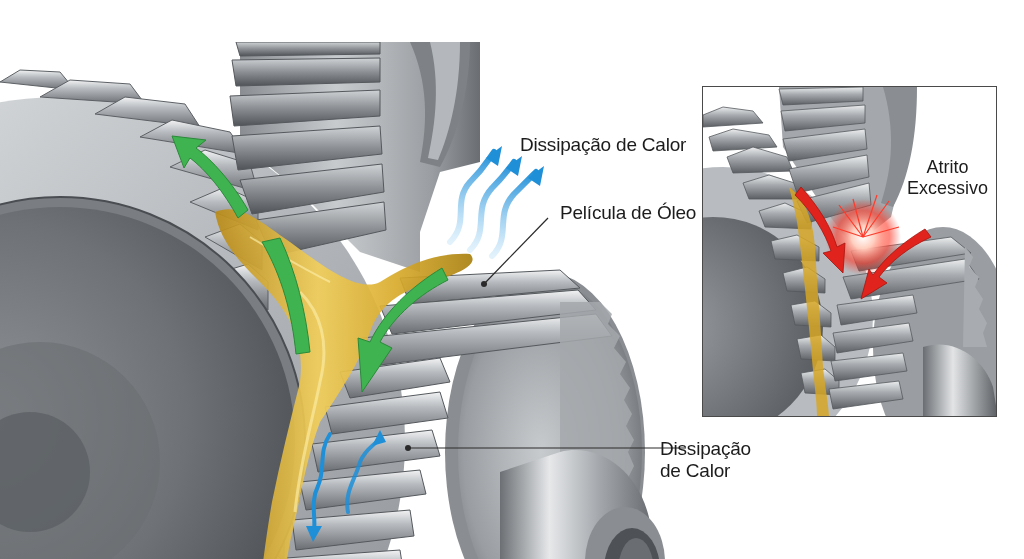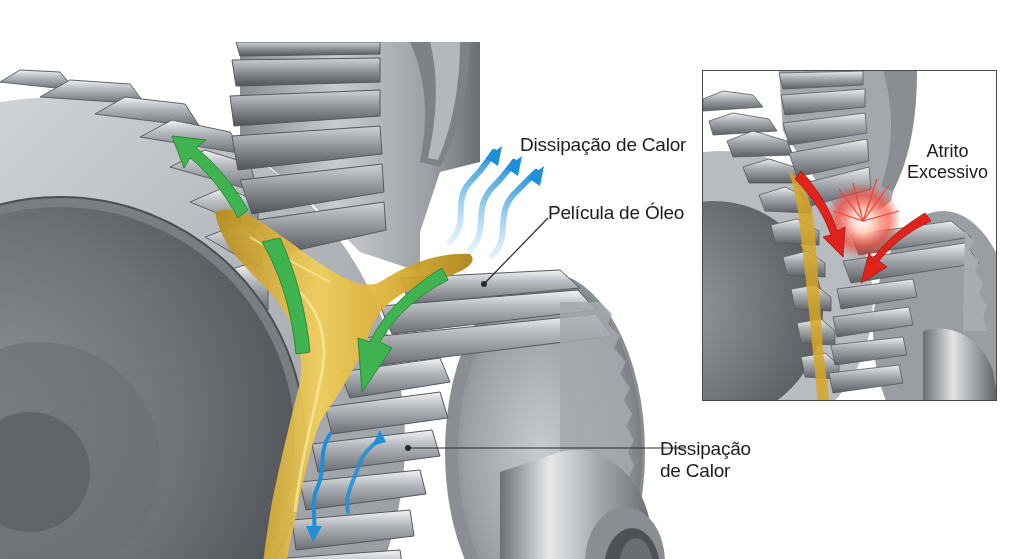--- a/index.html
+++ b/index.html
@@ -13,21 +13,21 @@
     font-family: "Liberation Sans", "DejaVu Sans", sans-serif;
     font-size: 19px;
     line-height: 22px;
     white-space: nowrap;
     letter-spacing: -0.2px;
   }
   .label.multi { white-space: normal; }
   .label span { display: block; }
   .inset {
     position: absolute;
-    left: 702px; top: 28px; width: 295px; height: 331px;
+    left: 702px; top: 44px; width: 295px; height: 331px;
     border: 1.5px solid #4a4a4a;
     background: #a3a3a3;
     overflow: hidden;
   }
   .inset svg { position: absolute; left: 0; top: 0; }
   .inset-label {
     position: absolute;
     right: 8px; top: 70px;
     text-align: center;
     font-size: 18px;
@@ -198,21 +198,21 @@
       <line x1="484" y1="242" x2="548" y2="176"></line>
       <line x1="408" y1="406" x2="686" y2="406"></line>
     </g>
     <g fill="#2a2a2a">
       <circle cx="484" cy="242" r="3"></circle>
       <circle cx="408" cy="406" r="3"></circle>
     </g>
   </svg>
 
   <div class="label" style="left:520px; top:92px;">Dissipação de Calor</div>
-  <div class="label" style="left:548px; top:160px;">Película de Óleo</div>
+  <div class="label" style="left:560px; top:160px;">Película de Óleo</div>
   <div class="label multi" style="left:660px; top:396px;">
     <span>Dissipação</span>
     <span>de Calor</span>
   </div>
 
   <div class="inset">
     <svg width="295" height="331" viewBox="0 0 295 331">
       <defs>
         <linearGradient id="iTooth" x1="0" y1="0" x2="0" y2="1">
           <stop offset="0" stop-color="#eceeef"></stop>

